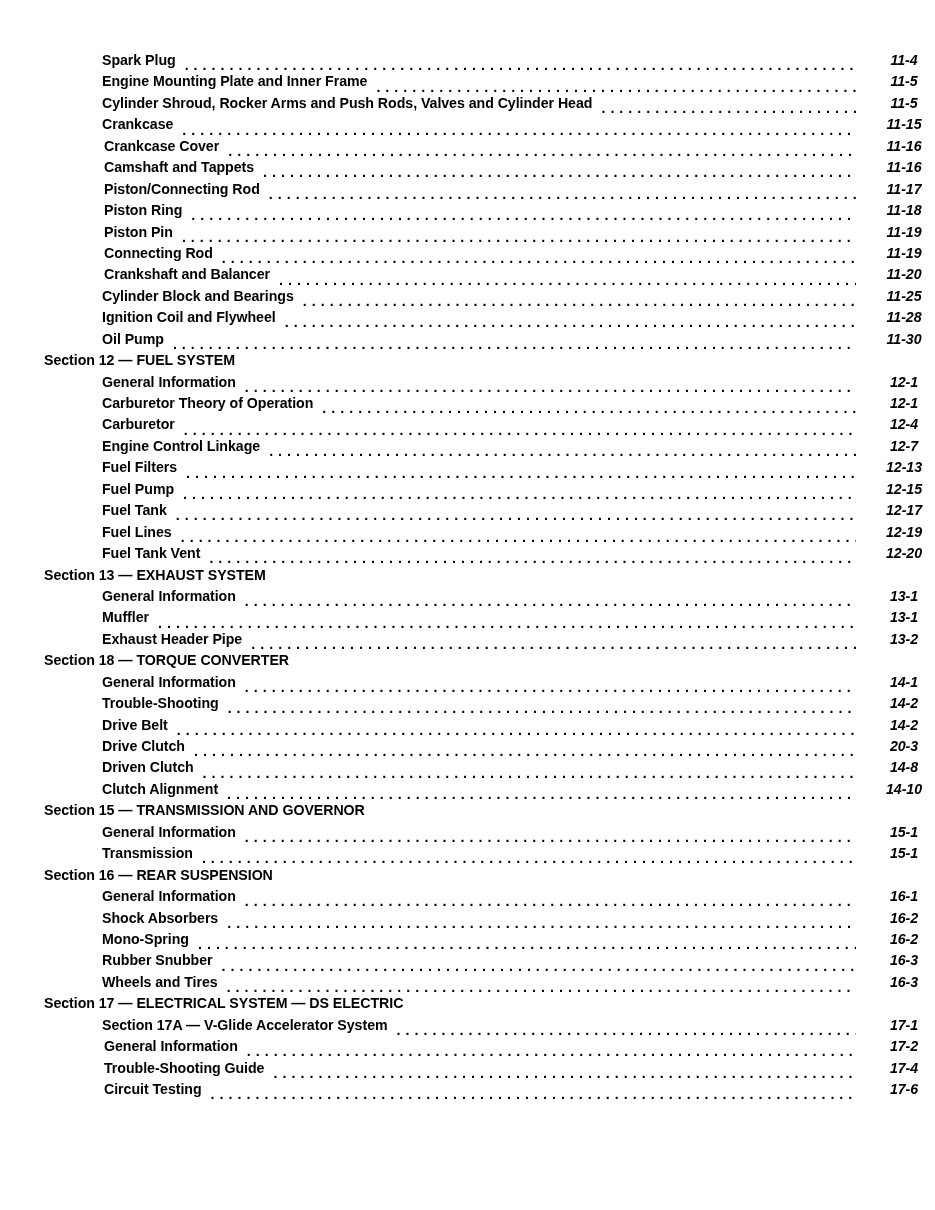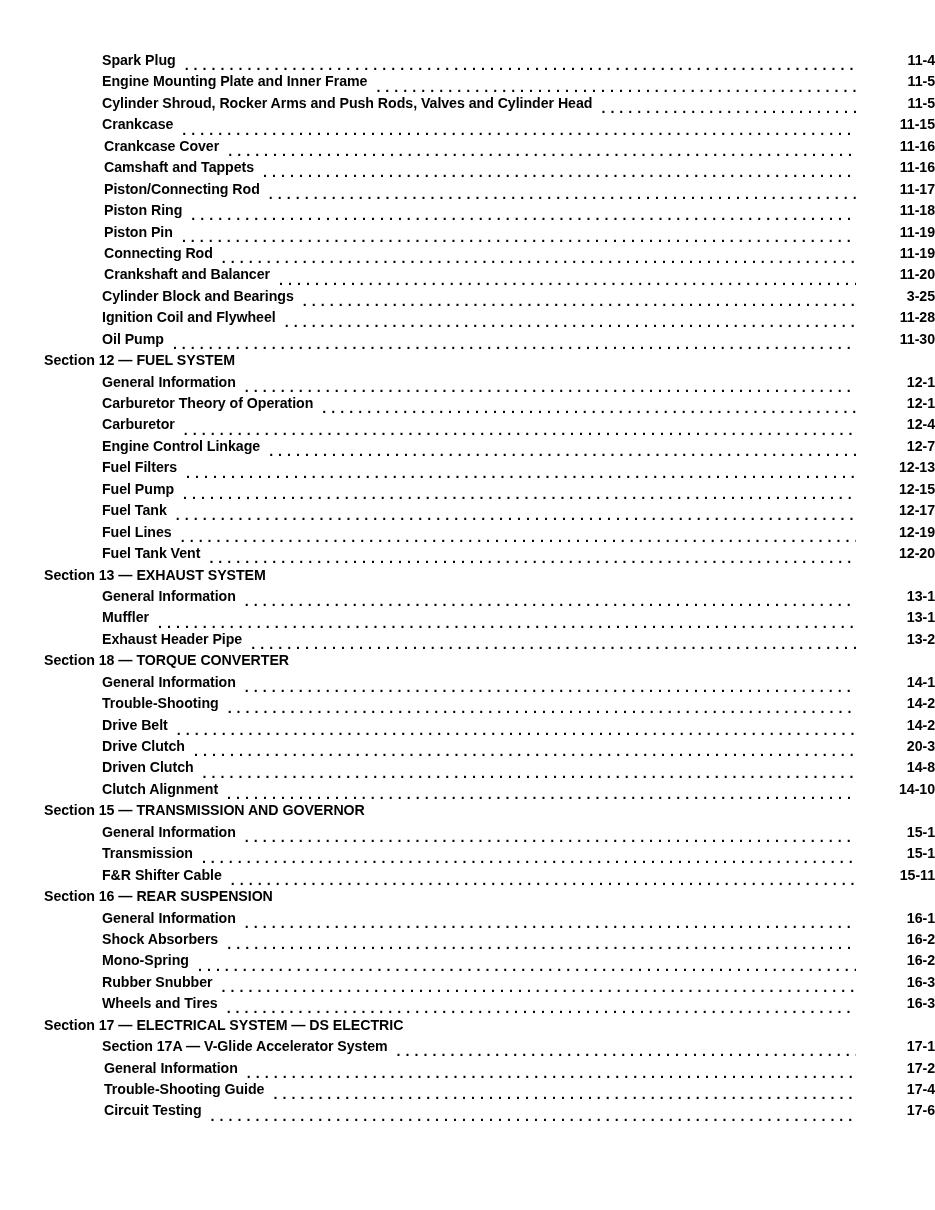--- a/index.html
+++ b/index.html
@@ -62,21 +62,22 @@
     letter-spacing: 0.55px;
     line-height: 1;
     white-space: nowrap;
   }
 
   .page-num {
     flex: 0 0 auto;
     width: 72px;
     padding-left: 10px;
     box-sizing: border-box;
-    text-align: right;
+    text-align: center;
+    font-style: italic;
   }
 
   
   .toc-row.section .leader,
   .toc-row.section .page-num {
     visibility: hidden;
   }
 </style>
 </head>
 <body>
@@ -133,21 +134,21 @@
       <span class="page-num">11-19</span>
     </div>
     <div class="toc-row lvl-2">
       <span class="row-label">Crankshaft and Balancer</span>
       <span class="leader"></span>
       <span class="page-num">11-20</span>
     </div>
     <div class="toc-row lvl-1">
       <span class="row-label">Cylinder Block and Bearings</span>
       <span class="leader"></span>
-      <span class="page-num">3-25</span>
+      <span class="page-num">11-25</span>
     </div>
     <div class="toc-row lvl-1">
       <span class="row-label">Ignition Coil and Flywheel</span>
       <span class="leader"></span>
       <span class="page-num">11-28</span>
     </div>
     <div class="toc-row lvl-1">
       <span class="row-label">Oil Pump</span>
       <span class="leader"></span>
       <span class="page-num">11-30</span>
@@ -265,25 +266,20 @@
     <div class="toc-row lvl-1">
       <span class="row-label">General Information</span>
       <span class="leader"></span>
       <span class="page-num">15-1</span>
     </div>
     <div class="toc-row lvl-1">
       <span class="row-label">Transmission</span>
       <span class="leader"></span>
       <span class="page-num">15-1</span>
     </div>
-    <div class="toc-row lvl-1">
-      <span class="row-label">F&amp;R Shifter Cable</span>
-      <span class="leader"></span>
-      <span class="page-num">15-11</span>
-    </div>
     <div class="toc-row lvl-0 section">
       <span class="row-label">Section 16 — REAR SUSPENSION</span>
       <span class="leader"></span>
       <span class="page-num"></span>
     </div>
     <div class="toc-row lvl-1">
       <span class="row-label">General Information</span>
       <span class="leader"></span>
       <span class="page-num">16-1</span>
     </div>

